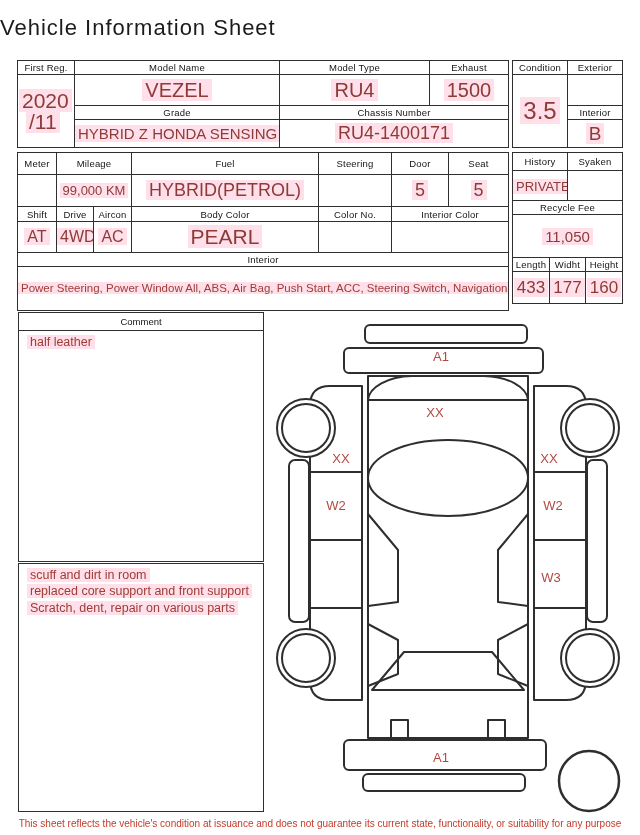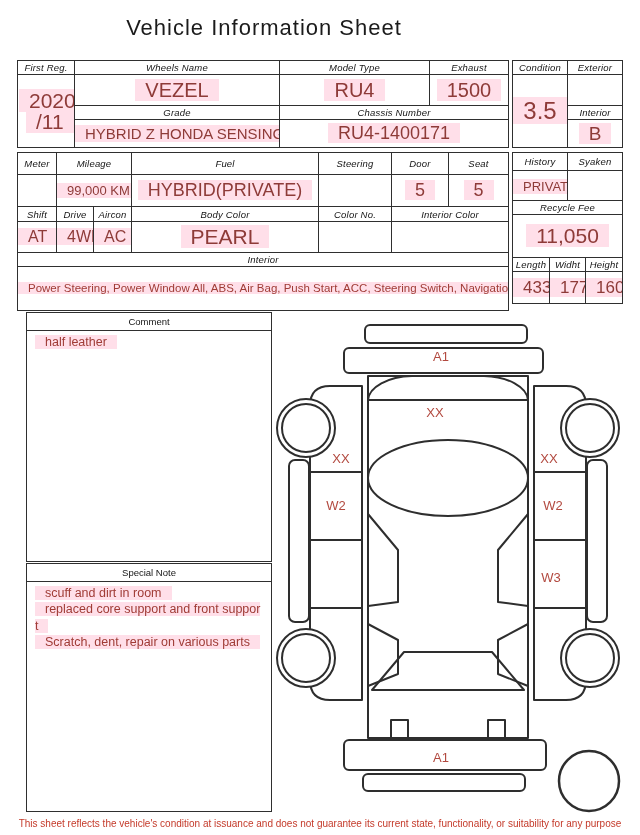--- a/index.html
+++ b/index.html
@@ -2,36 +2,36 @@
 <html><head>
 <meta charset="utf-8">
 <style>
   html,body { margin:0; padding:0; background:#fff; }
   .page {
     position:relative; width:640px; height:835px; background:#ffffff;
     font-family:"Liberation Sans","DejaVu Sans",sans-serif; overflow:hidden;
   }
   .abs { position:absolute; }
   .title {
-    position:absolute; top:15px; left:0; width:528px; text-align:center;
+    position:absolute; top:15px; left:0; width:528px; text-align:left;
     font-size:22px; color:#1b1b1b; letter-spacing:1px;
   }
   table.sheet { border-collapse:collapse; table-layout:fixed; background:#fff; }
   table.sheet td {
     border:1.5px solid #2f2f2f; padding:0; text-align:center; vertical-align:middle;
     overflow:hidden; white-space:nowrap;
   }
-  .hdr { font-size:9.5px; color:#141414; letter-spacing:.2px;font-style:italic; }
+  .hdr { font-size:9.5px; color:#141414; letter-spacing:.2px; }
   .val { color:#8e3b38; }
-  .hl  { background:#ffdfe9; padding:0 10px; }
+  .hl  { background:#ffdfe9; padding:0 3px; }
   td.eqp {
     text-align:left; vertical-align:top; white-space:normal; word-break:break-all;
     font-size:11.5px; line-height:1.3; padding:2px 5px; color:#a03c36;
   }
-  .notebox { position:absolute; border:1.5px solid #2f2f2f; background:#fff;margin-left:8px; }
+  .notebox { position:absolute; border:1.5px solid #2f2f2f; background:#fff; }
   .nb-hdr {
     height:17px; line-height:17px; border-bottom:1.5px solid #2f2f2f;
     text-align:center; font-size:9.5px; color:#141414;
   }
   .nb-body {
     padding:3px 8px; font-size:12.5px; line-height:1.3; color:#a03c36;
     word-break:break-all;
   }
   .footer {
     position:absolute; top:818px; left:0; width:640px; text-align:center;
@@ -48,21 +48,21 @@
   <table class="sheet abs" style="left:17px;top:60px;width:491px">
     <colgroup>
         <col style="width:57px">
         <col style="width:205px">
         <col style="width:150px">
         <col style="width:79px">
       </colgroup>
     <tbody>
         <tr style="height:14px">
       <td class="hdr">First Reg.</td>
-      <td class="hdr">Wheels Name</td>
+      <td class="hdr">Model Name</td>
       <td class="hdr">Model Type</td>
       <td class="hdr">Exhaust</td>
     </tr>
     <tr style="height:31px">
       <td rowspan="3" class="val" style="font-size:21px;text-align:left;line-height:1.02;padding-left:1px">
         <div><span class="hl">2020</span></div>
         <div style="padding-left:7px"><span class="hl">/11</span></div>
       </td>
       <td class="val" style="font-size:20px"><span class="hl">VEZEL</span></td>
       <td class="val" style="font-size:20px"><span class="hl">RU4</span></td>
@@ -117,21 +117,21 @@
       <td class="hdr">Meter</td>
       <td colspan="2" class="hdr">Mileage</td>
       <td class="hdr">Fuel</td>
       <td class="hdr">Steering</td>
       <td class="hdr">Door</td>
       <td class="hdr">Seat</td>
     </tr>
     <tr style="height:32px">
       <td class="val"></td>
       <td colspan="2" class="val" style="font-size:13px"><span class="hl">99,000 KM</span></td>
-      <td class="val" style="font-size:18px"><span class="hl">HYBRID(PRIVATE)</span></td>
+      <td class="val" style="font-size:18px"><span class="hl">HYBRID(PETROL)</span></td>
       <td class="val"></td>
       <td class="val" style="font-size:18px"><span class="hl">5</span></td>
       <td class="val" style="font-size:18px"><span class="hl">5</span></td>
     </tr>
     <tr style="height:15px">
       <td class="hdr">Shift</td>
       <td class="hdr">Drive</td>
       <td class="hdr">Aircon</td>
       <td class="hdr">Body Color</td>
       <td class="hdr">Color No.</td>
@@ -175,21 +175,21 @@
     <colgroup>
         <col style="width:37px">
         <col style="width:36px">
         <col style="width:37px">
       </colgroup>
     <tbody>
         <tr style="height:14px">
       <td colspan="3" class="hdr">Recycle Fee</td>
     </tr>
     <tr style="height:43px">
-      <td colspan="3" class="val" style="font-size:21px"><span class="hl">11,050</span></td>
+      <td colspan="3" class="val" style="font-size:15px"><span class="hl">11,050</span></td>
     </tr>
     <tr style="height:14px">
       <td class="hdr">Length</td>
       <td class="hdr">Widht</td>
       <td class="hdr">Height</td>
     </tr>
     <tr style="height:32px">
       <td class="val" style="font-size:17px"><span class="hl">433</span></td>
       <td class="val" style="font-size:17px"><span class="hl">177</span></td>
       <td class="val" style="font-size:17px"><span class="hl">160</span></td>
@@ -198,21 +198,20 @@
     </table>
 
   <div class="notebox" style="left:18px;top:312px;width:244px;height:248px">
     <div class="nb-hdr">Comment</div>
     <div class="nb-body">
       <div><span class="hl">half leather</span></div>
     </div>
   </div>
 
   <div class="notebox" style="left:18px;top:563px;width:244px;height:247px">
-    <div class="nb-hdr">Special Note</div>
     <div class="nb-body">
       <div><span class="hl">scuff and dirt in room</span></div>
       <div><span class="hl">replaced core support and front support</span></div>
       <div><span class="hl">Scratch, dent, repair on various parts</span></div>
     </div>
   </div>
 
   <svg class="abs" style="left:269px;top:315px" width="362" height="502" viewBox="269 315 362 502">
     <g stroke="#2e2e2e" stroke-width="2" fill="none" stroke-linejoin="round" stroke-linecap="round">
 

